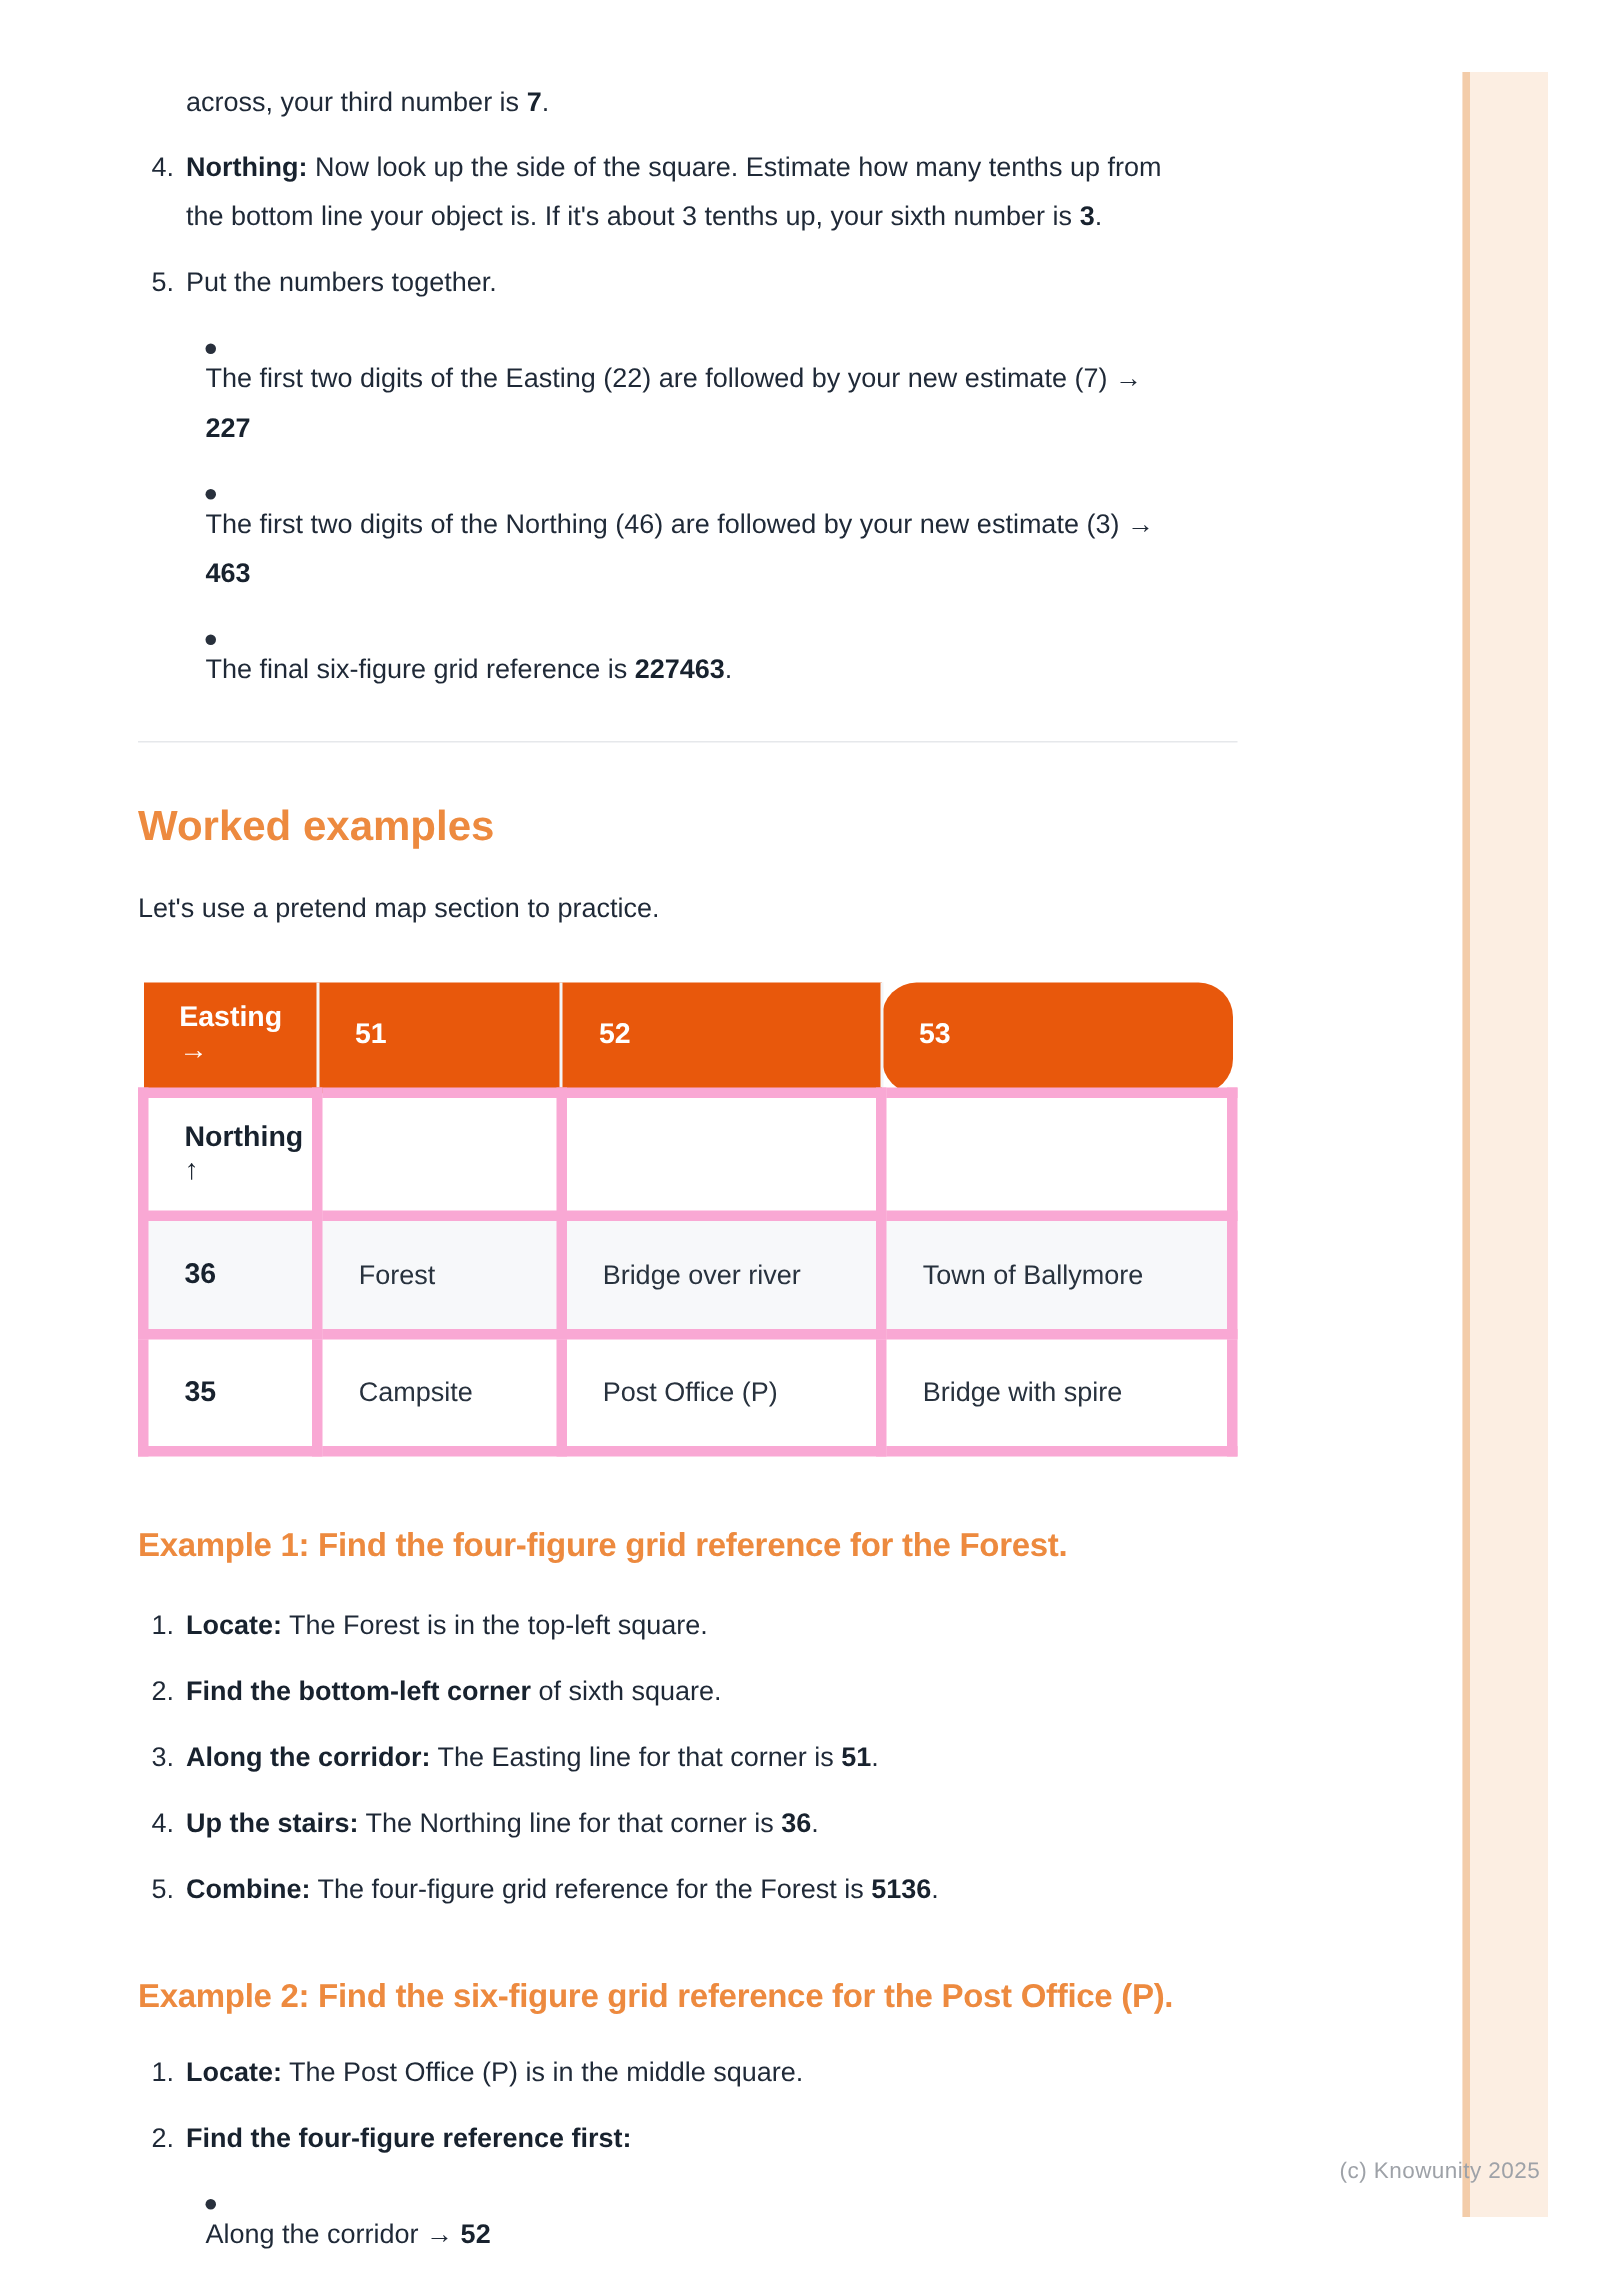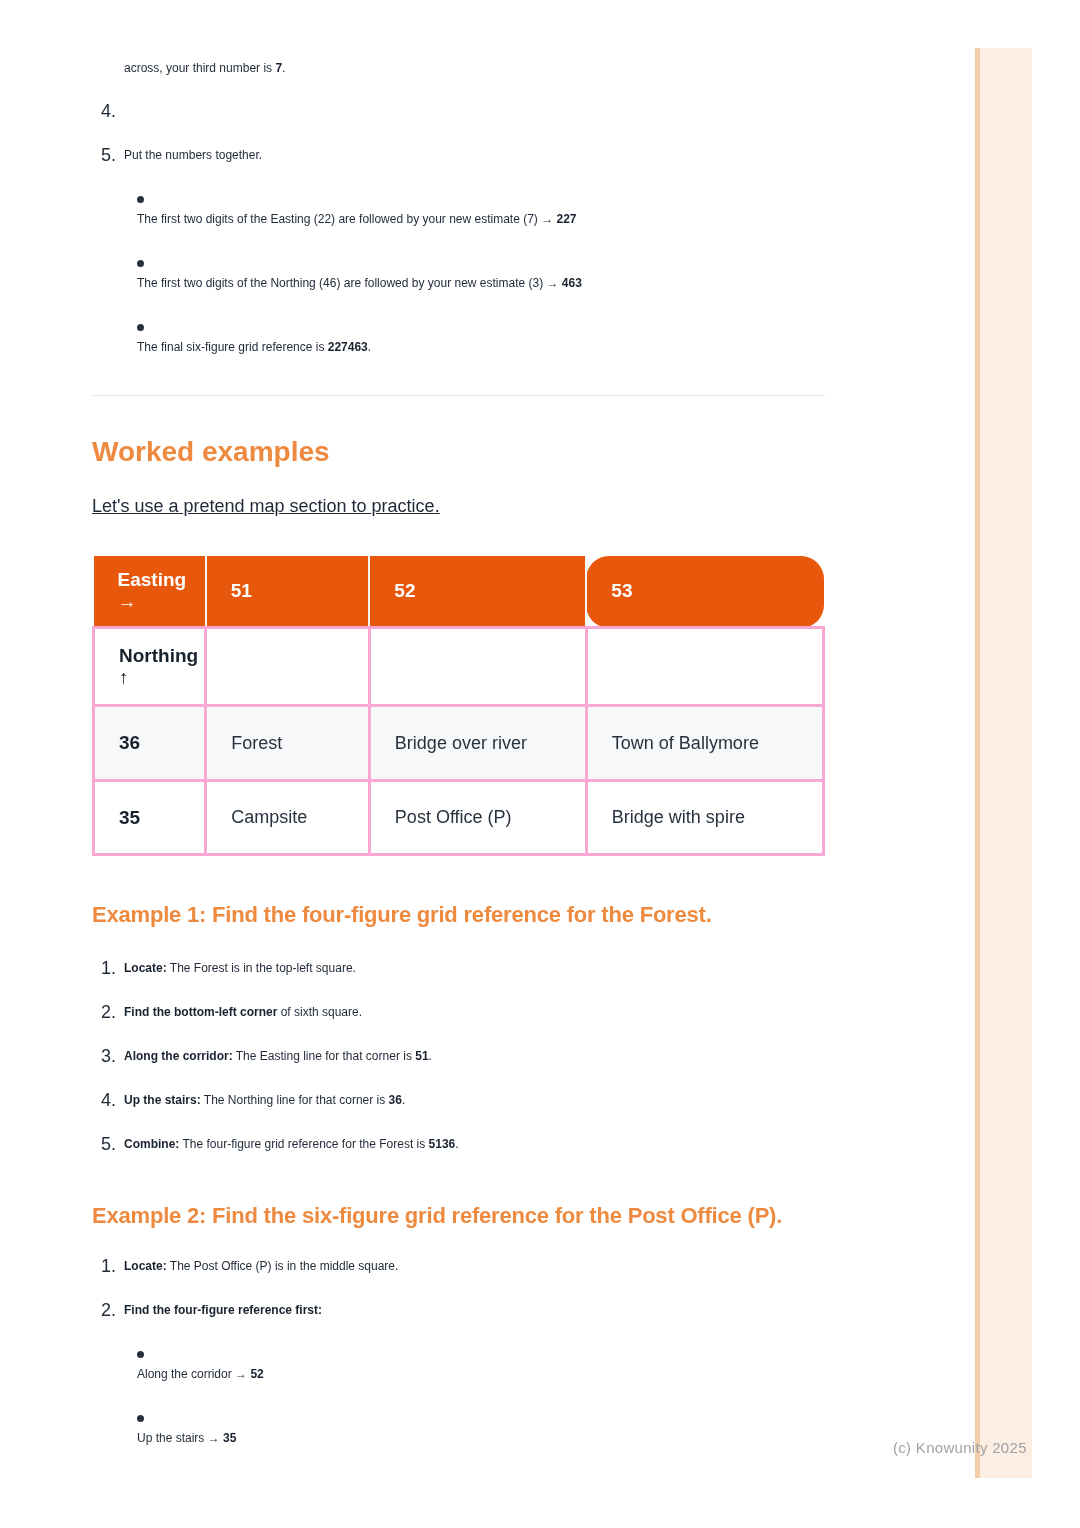--- a/index.html
+++ b/index.html
@@ -11,44 +11,44 @@
   .peach-strip {
     position:absolute; left:975px; top:48px; width:52px; height:1430px;
     background:#FCEEE2; border-left:5px solid #F3CCA9;
   }
   .content { position:absolute; left:92px; top:52px; width:733px; }
 
   .cont-line { margin-left:32px; margin-bottom:10px; }
   .li { display:flex; margin-bottom:11px; }
   .num { flex:none; width:32px; box-sizing:border-box; padding-left:9px;
          font-size:18px; line-height:33px; color:#1F2937; }
-  .li-text { flex:1; font-size:12px; line-height:33px; color:#1F2937; max-width:655px; }
+  .li-text { flex:1; font-size:18px; line-height:33px; color:#1F2937; max-width:655px; }
   .li-text b, .cont-line b { font-weight:bold; color:#18222E; }
 
   .bullets { margin-left:45px; }
   .bli { display:flex; margin-bottom:11px;flex-direction:column; }
   .bli:last-child { margin-bottom:0; }
   .dot { flex:none; width:7px; height:7px; border-radius:50%;
          background:#28303C; margin:13px 13px 0 0; }
 
   hr.divider { border:none; border-top:1px solid #E6E8EB; margin:31px 0 0 0; }
 
   h2.section-title { color:#ED8A3F; font-size:28px; line-height:34px;
         font-weight:bold; margin:39px 0 21px 0; }
-  .para { font-size:18px; line-height:33px; margin:0 0 33px 0; color:#1F2937;text-decoration:underline; }
+  .para { font-size:18px; line-height:33px; margin:0 0 33px 0; color:#1F2937; }
 
   table.grid { border-collapse:collapse; width:733px; }
   table.grid th, table.grid td { text-align:left; padding:0 6px 0 24px; vertical-align:middle; }
   table.grid thead th {
     background:#E8580C; color:#ffffff; font-size:19px; font-weight:bold;
     height:70px; border-right:2px solid #F4F5F7;
   }
   table.grid thead th:last-child { border-right:none;border-radius:23px; }
   table.grid tbody td {
-    font-size:18px; color:#28323E; border:3px solid #f9a8d4; background:#ffffff;
+    font-size:18px; color:#28323E; border:7px solid #f9a8d4; background:#ffffff;
   }
   table.grid tbody tr:nth-child(1) td { height:75px; }
   table.grid tbody tr:nth-child(2) td { height:72px; background:#F7F8FA; }
   table.grid tbody tr:nth-child(3) td { height:71px; }
   table.grid td.rowhead { font-weight:bold; color:#18222E; font-size:19px; }
 
   h3.example-title { color:#ED8A3F; font-size:22px; line-height:33px;
         font-weight:bold; margin:42px 0 21px 0; letter-spacing:-0.2px; }
   h3.ex2 { margin-top:38px; margin-bottom:18px; }
 
@@ -63,20 +63,21 @@
 <div>
 
   <div class="peach-strip"></div>
 
   <div class="content">
 
     <div class="cont-line li-text"><span>across, your third number is </span><b>7</b><span>.</span></div>
 
     <div class="li">
       <span class="num">4.</span>
+      <div class="li-text"><b>Northing:</b><span> Now look up the side of the square. Estimate how many tenths up from the bottom line your object is. If it's about 3 tenths up, your sixth number is </span><b>3</b><span>.</span></div>
     </div>
 
     <div class="li">
       <span class="num">5.</span>
       <div class="li-text"><span>Put the numbers together.</span></div>
     </div>
 
     <div class="bullets">
       <div class="bli">
         <span class="dot"></span>

